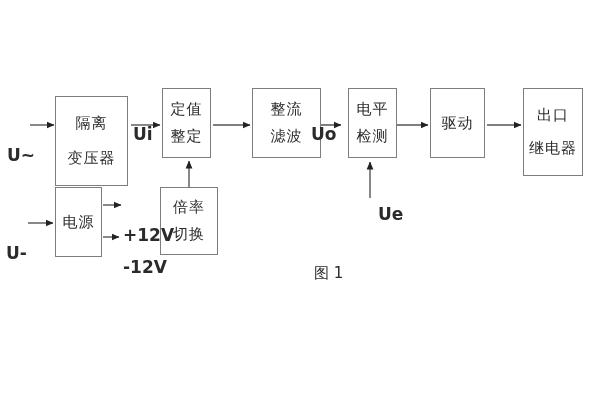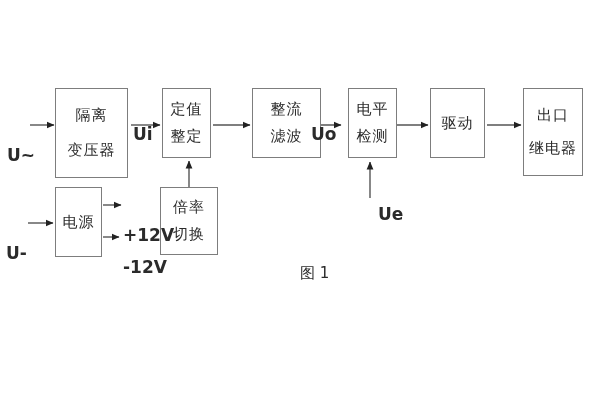--- a/index.html
+++ b/index.html
@@ -15,21 +15,21 @@
     color:var(--text,#2b2b2b);font-size:15px;line-height:1;text-align:center;
     letter-spacing:1px;
   }
   .block.single{justify-content:center;}
   .block span{display:block;white-space:nowrap;}
   .sig{
     position:absolute;font-size:17px;font-weight:600;line-height:1;
     color:var(--text,#1f1f1f);white-space:nowrap;margin-top:29px;
   }
   .caption{
-    position:absolute;font-size:15px;color:var(--text,#2b2b2b);white-space:nowrap;
+    position:absolute;font-size:15px;color:var(--text,#2b2b2b);white-space:nowrap;margin-left:14px;
   }
 </style>
 </head>
 <body>
 
 <div class="stage">
 
   <svg class="wires" width="600" height="400" viewBox="0 0 600 400">
     <defs>
       <marker id="ah" viewBox="0 0 8 8" refX="7.5" refY="4" markerWidth="8" markerHeight="8" markerUnits="userSpaceOnUse" orient="auto-start-reverse">
@@ -44,21 +44,21 @@
       <line x1="393" y1="125" x2="428" y2="125" marker-end="url(#ah)"></line>
       <line x1="487" y1="125" x2="521" y2="125" marker-end="url(#ah)"></line>
       <line x1="28" y1="223" x2="53" y2="223" marker-end="url(#ah)"></line>
       <line x1="103" y1="205" x2="121" y2="205" marker-end="url(#ah)"></line>
       <line x1="103" y1="237" x2="119" y2="237" marker-end="url(#ah)"></line>
       <line x1="189" y1="187" x2="189" y2="161" marker-end="url(#ah)"></line>
       <line x1="370" y1="198" x2="370" y2="162" marker-end="url(#ah)"></line>
     </g>
   </svg>
 
-  <div class="block" style="left:55px;top:88px;width:73px;height:90px">
+  <div class="block" style="left:55px;top:96px;width:73px;height:90px">
     <span>隔离</span>
     <span>变压器</span>
   </div>
   <div class="block" style="left:162px;top:88px;width:49px;height:70px">
     <span>定值</span>
     <span>整定</span>
   </div>
   <div class="block" style="left:252px;top:88px;width:69px;height:70px">
     <span>整流</span>
     <span>滤波</span>

